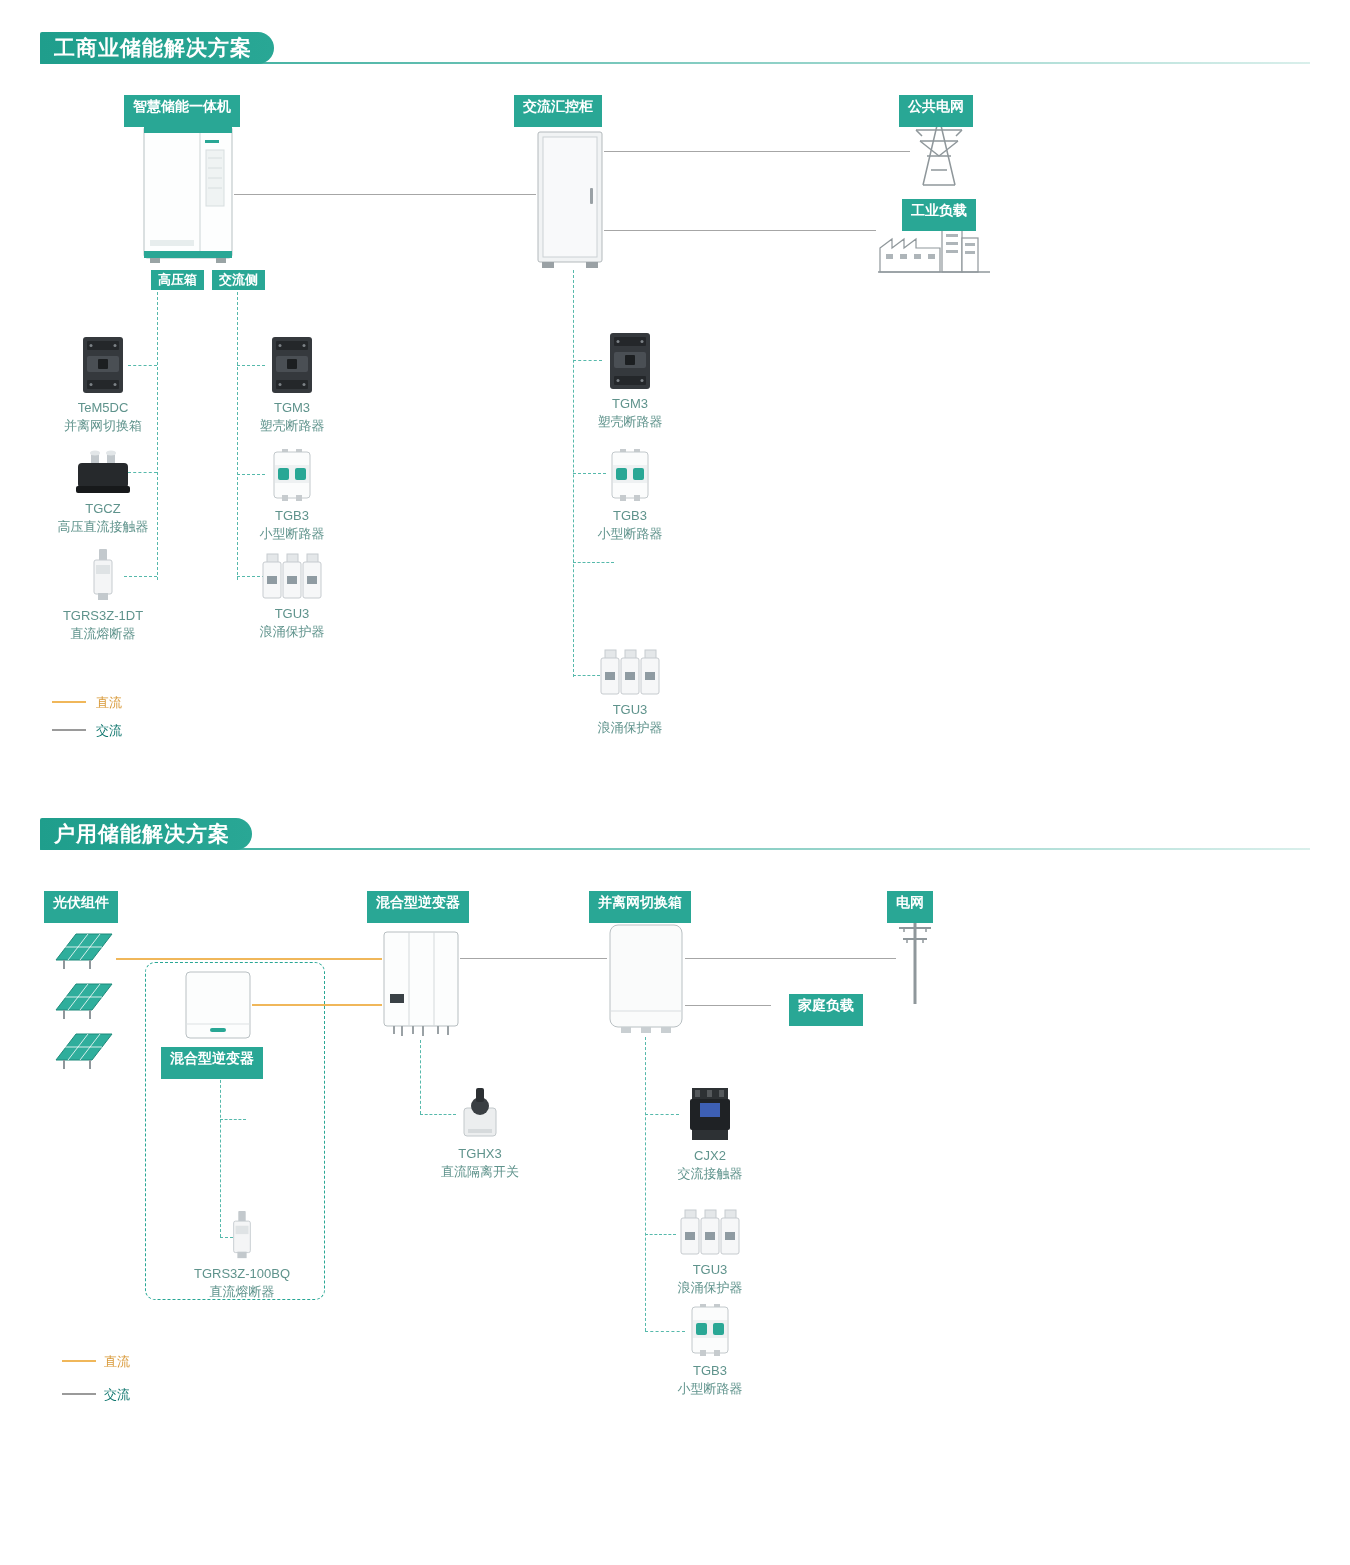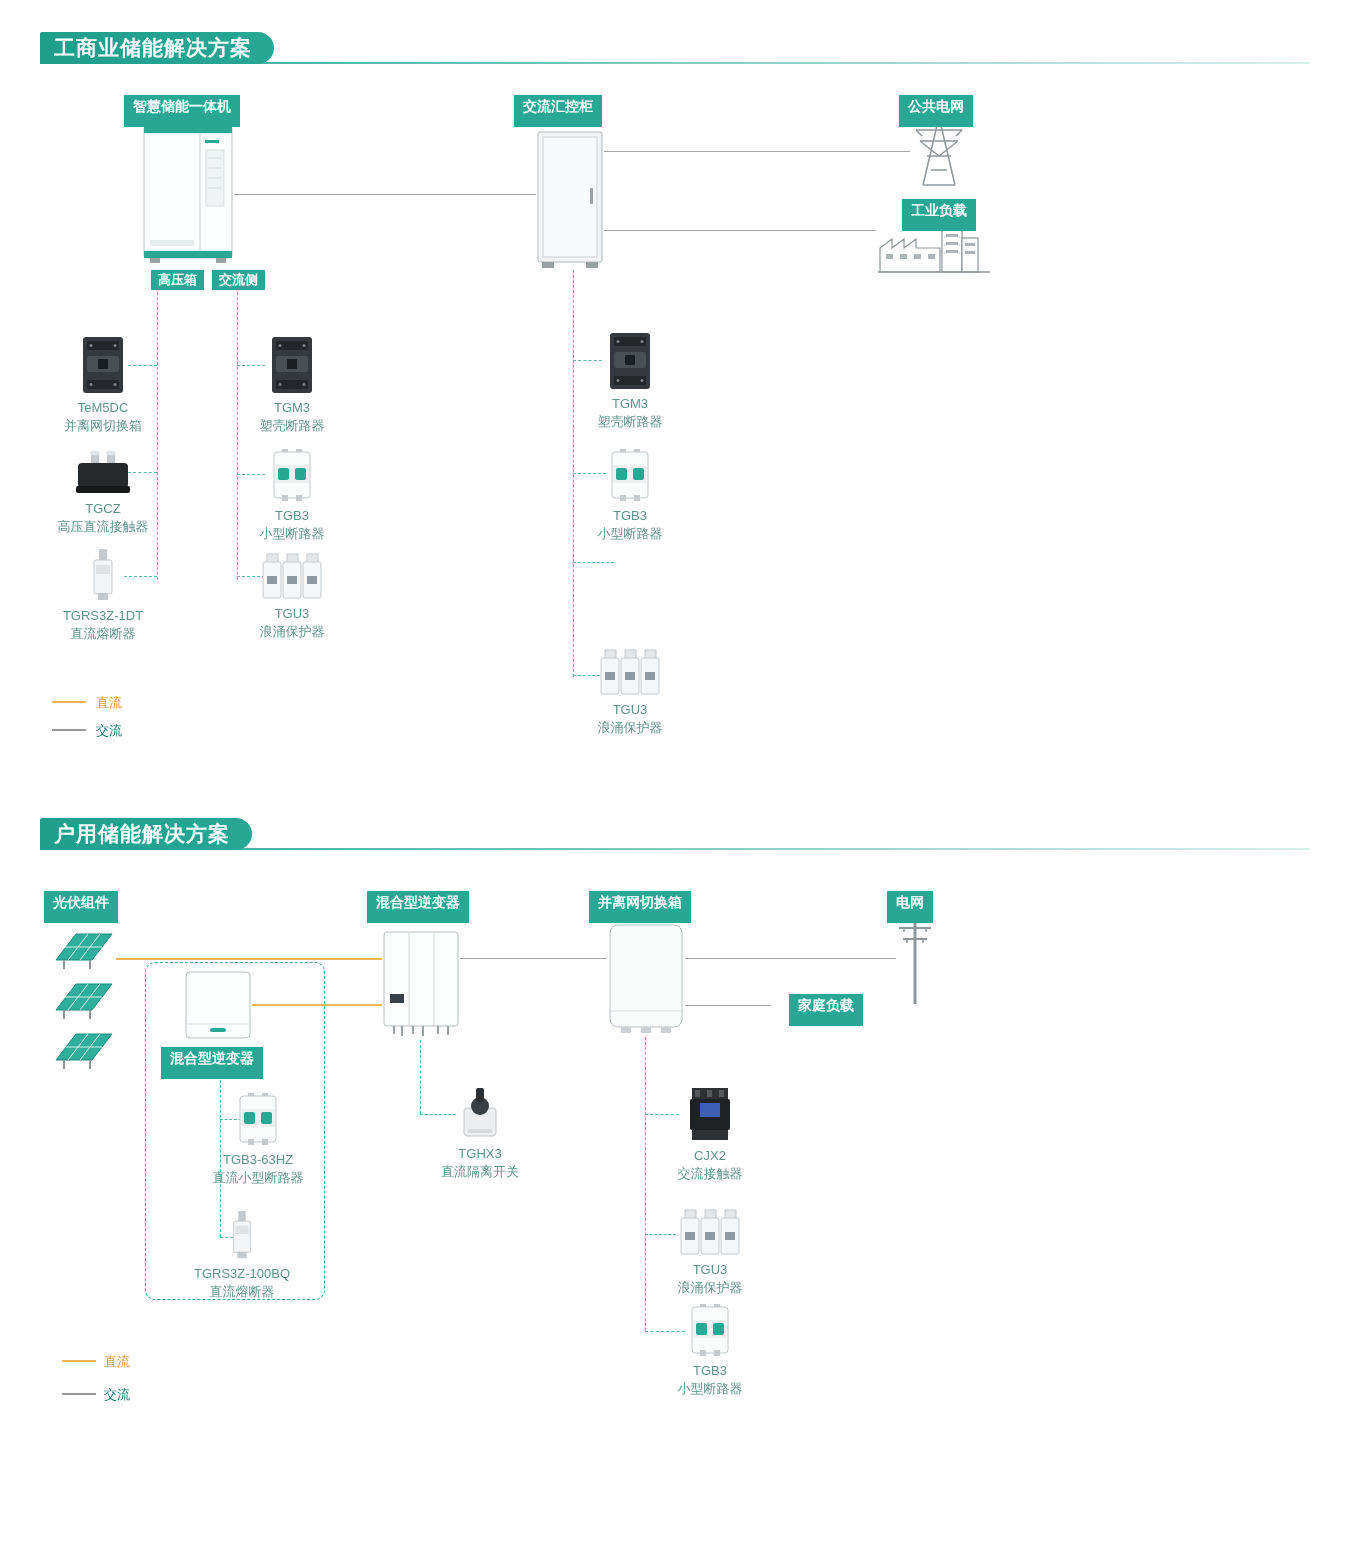--- a/index.html
+++ b/index.html
@@ -355,27 +355,20 @@
 
   <div class="dash-v" style="left:645px;top:1037px;height:294px"></div>
   <div class="dash-h" style="left:645px;top:1114px;width:34px"></div>
   <div class="dash-h" style="left:645px;top:1234px;width:31px"></div>
   <div class="dash-h" style="left:645px;top:1331px;width:40px"></div>
 
   <div class="dash-v" style="left:220px;top:1070px;height:167px"></div>
   <div class="dash-h" style="left:220px;top:1119px;width:26px"></div>
   <div class="dash-h" style="left:220px;top:1237px;width:28px"></div>
 
-  <div class="product" style="left:198px;top:1092px">
-    <svg class="icon" width="44" height="54">
-        <use href="#sym-mcb"></use>
-      </svg>
-    <div class="p-model">TGB3-63HZ</div>
-    <div class="p-name">直流小型断路器</div>
-  </div>
   <div class="product" style="left:182px;top:1210px">
     <svg class="icon" width="36" height="50">
         <use href="#sym-fuse-blade"></use>
       </svg>
     <div class="p-model">TGRS3Z-100BQ</div>
     <div class="p-name">直流熔断器</div>
   </div>
 
   <div class="product" style="left:420px;top:1086px">
     <svg class="icon" width="46" height="54">

